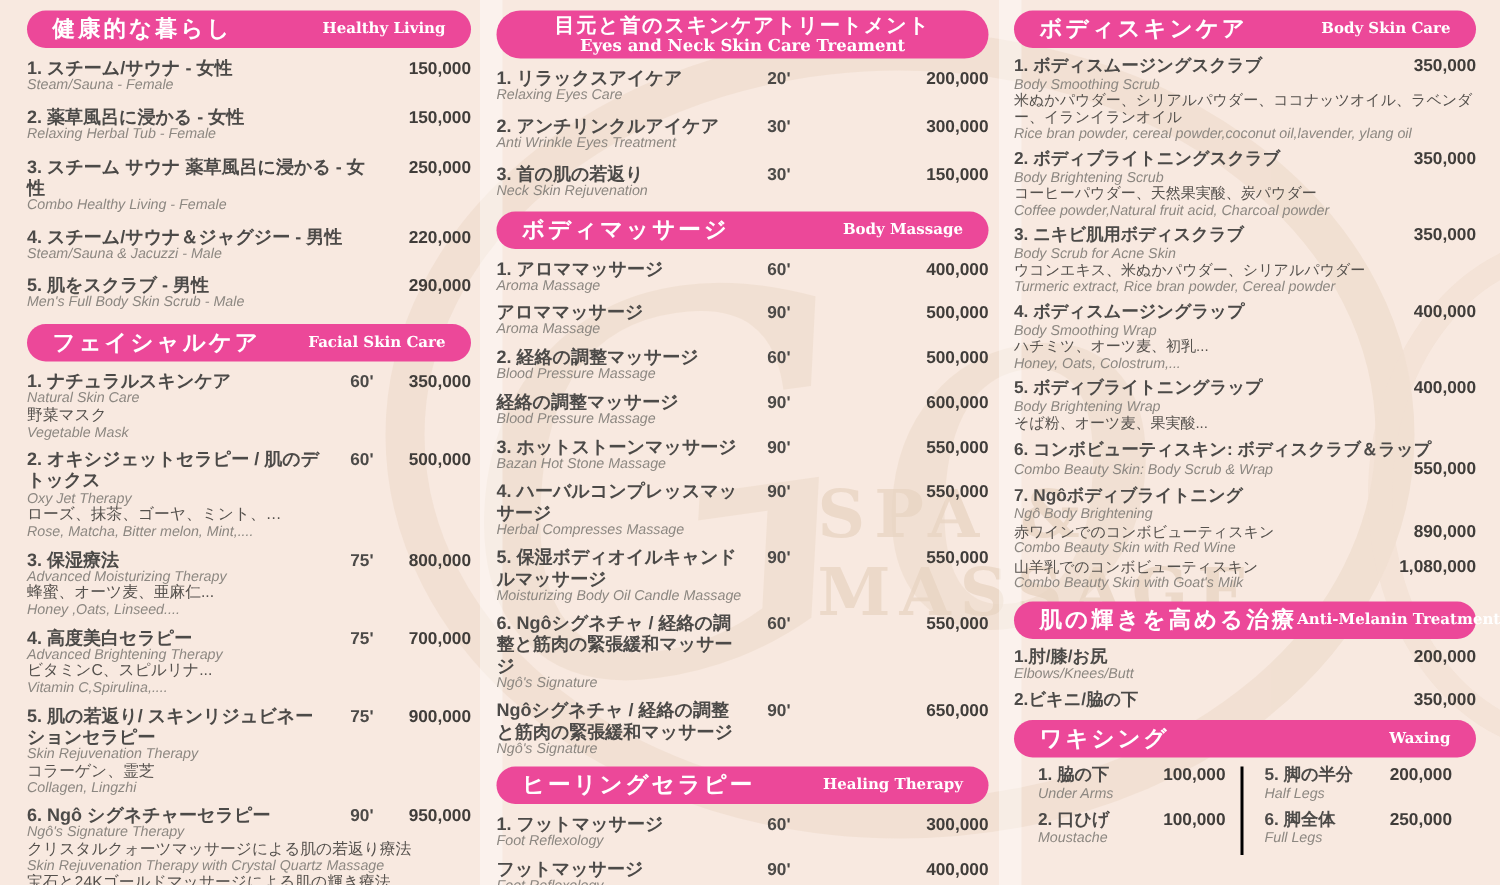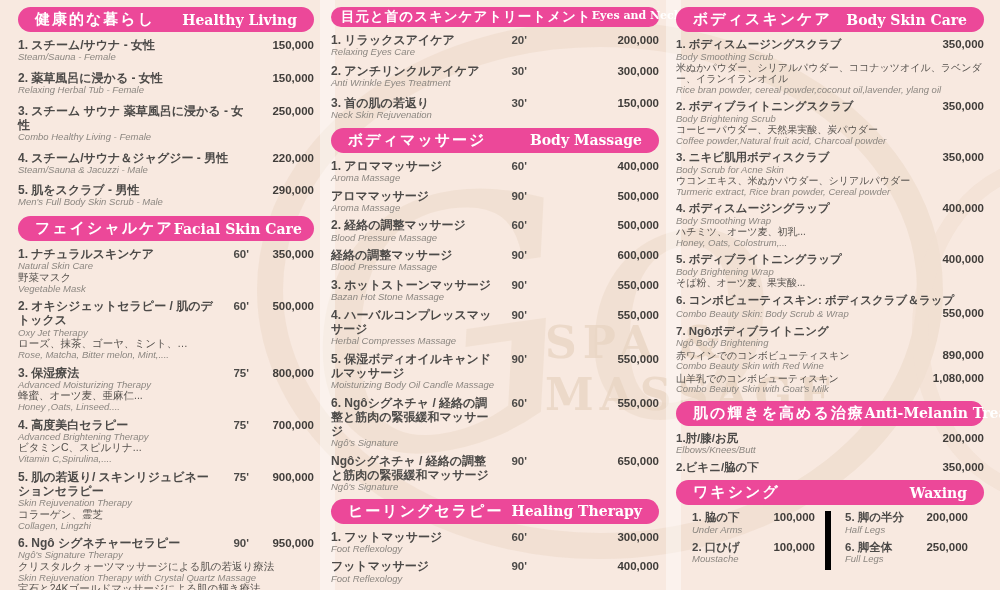--- a/index.html
+++ b/index.html
@@ -7,41 +7,41 @@
         font-family:"Liberation Sans","DejaVu Sans",sans-serif;color:#4c4a48;}
   .watermark{position:absolute;left:0;top:0;pointer-events:none;}
   .stripe{position:absolute;top:0;bottom:0;width:15px;background:rgba(255,255,255,.42);}
   .s1{left:320px;} .s2{left:666px;}
   .cols{position:relative;display:flex;gap:13px;padding:7px 8px 0 16px;z-index:2;}
   .col-0{width:300px;} .col-1{width:332px;} .col-2{width:312px;}
   .section{margin-bottom:6px;}
   .pill{background:#ec4899;color:#fff;border-radius:18px;display:flex;align-items:center;
         justify-content:space-between;padding:3px 17px;margin:0 2px 6px 2px;}
   .pill-jp{font-size:15px;font-weight:bold;letter-spacing:2px;white-space:nowrap;}
-  .pill-en{font-family:"DejaVu Serif","Liberation Serif",serif;font-size:14px;font-weight:bold;white-space:nowrap;}
-  .pill.stack{flex-direction:row;padding:2px 10px;line-height:1.15;}
+  .pill-en{font-family:"DejaVu Serif","Liberation Serif",serif;font-size:10px;font-weight:bold;white-space:nowrap;}
+  .pill.stack{flex-direction:column;padding:2px 10px;line-height:1.15;}
   .pill.stack .pill-jp{font-size:13.5px;letter-spacing:1px;}
   .pill.stack .pill-en{font-size:11px;}
   .item{margin:0 2px 5px 2px;}
   .item-row{display:flex;align-items:baseline;}
   .item-title{flex:1;font-weight:bold;font-size:12px;line-height:1.18;color:#4c4a48;padding-right:4px;}
   .item-dur{font-weight:bold;font-size:11.5px;min-width:30px;text-align:right;white-space:nowrap;}
   .item-price{font-weight:bold;font-size:11.5px;min-width:60px;text-align:right;color:#403d3a;white-space:nowrap;}
   .col-0 .item-dur{margin-right:5px;}
   .col-1 .item-dur{margin-right:72px;}
   .line{font-size:9.5px;line-height:1.12;}
   .line.en{font-style:italic;color:#8c8781;}
   .line.jp{color:#55514d;font-size:10.5px;}
   .col-2 .line.jp{font-size:10px;}
   .col-2 .item-title{font-size:11.5px;}
   .line-row{display:flex;align-items:baseline;}
   .line-row .line{flex:1;}
   .wax-grid{display:flex;margin:0 16px;}
   .wax-col{flex:1;padding-right:8px;}
-  .wax-col.right{border-left:6px solid #000000;padding-left:12px;padding-right:0;}
+  .wax-col.right{border-left:2px solid #000000;padding-left:12px;padding-right:0;}
   .wax-col .item-price{min-width:56px;}
   .col-1 .section:first-child .item{margin-bottom:7px;}
   .col-0 .section:first-child .item{margin-bottom:8px;}
 </style>
 </head>
 <body>
 
 <div class="page">
   <svg class="watermark" width="1000" height="590" viewBox="0 0 1000 590">
     <g opacity="0.55" fill="none" stroke="#ecd9c8">

